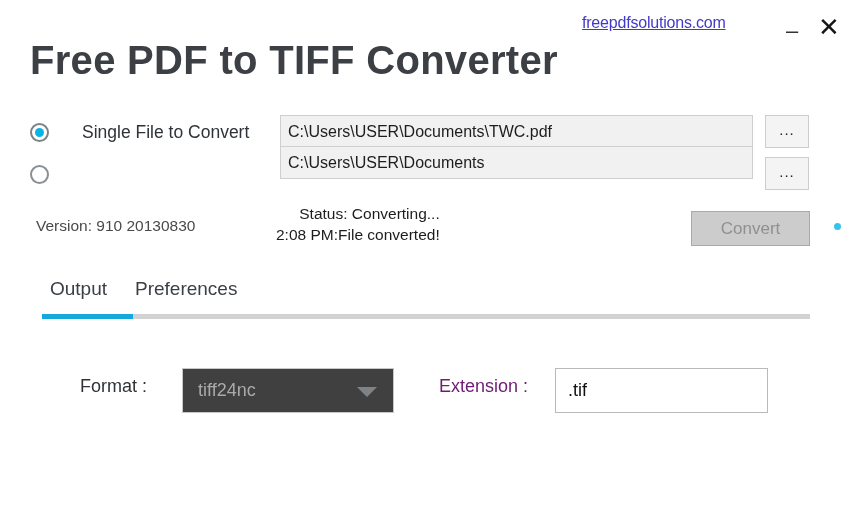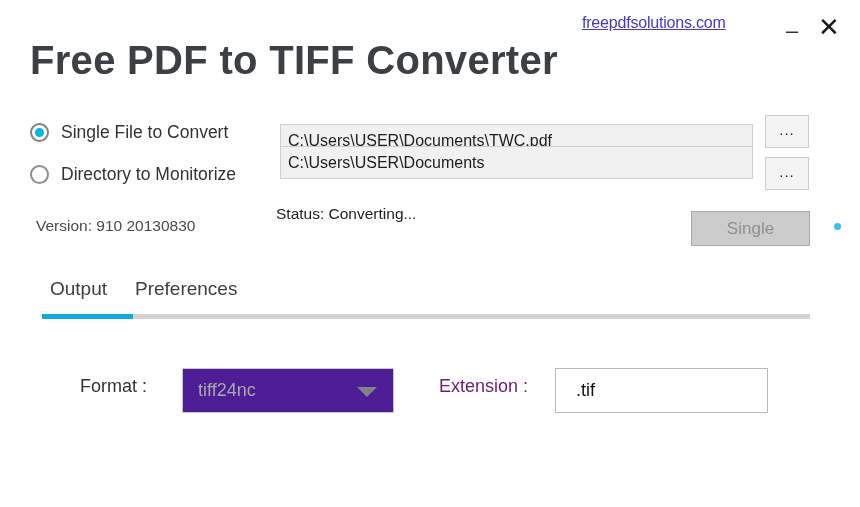--- a/index.html
+++ b/index.html
@@ -67,21 +67,21 @@
 
   
   .radio-row {
     position: absolute;
     left: 30px;
     height: 34px;
     display: flex;
     align-items: center;
     cursor: pointer;
   }
-  #row-single { top: 115px; }
+  #row-single { top: 115px; gap: 21px; }
   #row-directory { top: 157px; }
 
   .radio-outer {
     width: 19px; height: 19px;
     border: 2px solid #8a8f94;
     border-radius: 50%;
     box-sizing: border-box;
     position: relative;
     flex: 0 0 auto;
   }
@@ -109,21 +109,21 @@
     border: 1px solid #cfcfcf;
     box-sizing: border-box;
     font-size: 16px;
     color: #1d1d1d;
     line-height: 31px;
     padding-left: 7px;
     white-space: nowrap;
     overflow: hidden;
     font-family: "Liberation Sans", sans-serif;
   }
-  #path-single { top: 124px; }
+  #path-single { top: 115px; }
   #path-directory { top: 146px; }
 
   .browse-button {
     position: absolute;
     left: 765px;
     width: 44px; height: 33px;
     background: #f4f4f4;
     border: 1px solid #cdcdcd;
     box-sizing: border-box;
     color: #222;
@@ -210,21 +210,21 @@
     left: 80px; top: 376px;
     font-size: 18px;
     color: #2f3337;
     white-space: nowrap;
     text-align: right;
   }
   #format-select {
     position: absolute;
     left: 182px; top: 368px;
     width: 212px; height: 45px;
-    background: #4c1d95;
+    background: #404040;
     border: 1px solid #c7c7c7;
     box-sizing: border-box;
     cursor: pointer;
   }
   #format-value {
     position: absolute;
     left: 15px; top: 11px;
     font-size: 18px;
     color: #a9a9a9;
     white-space: nowrap;
@@ -247,21 +247,21 @@
   #extension-field {
     position: absolute;
     left: 555px; top: 368px;
     width: 213px; height: 45px;
     background: #ffffff;
     border: 1px solid #b9b9b9;
     box-sizing: border-box;
     font-size: 18px;
     color: #111;
     line-height: 43px;
-    padding-left: 20px;
+    padding-left: 12px;
     white-space: nowrap;
     overflow: hidden;
     font-family: "Liberation Sans", sans-serif;
   }
 </style>
 </head>
 <body>
 
 <div id="titlebar">
   <a id="site-link" href="#">freepdfsolutions.com</a>
@@ -274,30 +274,30 @@
 
 <div class="radio-row" id="row-single">
   <span class="radio-outer checked"></span>
   <span class="radio-label">Single File to Convert</span>
 </div>
 <div class="path-field" id="path-single">C:\Users\USER\Documents\TWC.pdf</div>
 <div class="browse-button" id="browse-single">...</div>
 
 <div class="radio-row" id="row-directory">
   <span class="radio-outer"></span>
-  <span class="radio-label">Directory to Monitorize</span>
 </div>
 <div class="path-field" id="path-directory">C:\Users\USER\Documents</div>
 <div class="browse-button" id="browse-directory">...</div>
 
 <div id="version-label">Version: 910 20130830</div>
 <div id="status-block">
   <div>Status: Converting...</div>
-</div>
-<div id="convert-button">Single</div>
+  <div>2:08 PM:File converted!</div>
+</div>
+<div id="convert-button">Convert</div>
 <div id="busy-dot"></div>
 
 <div id="tab-output">Output</div>
 <div id="tab-preferences">Preferences</div>
 <div id="tab-track"></div>
 <div id="tab-indicator"></div>
 
 <div id="format-label">Format :</div>
 <div id="format-select">
   <span id="format-value">tiff24nc</span>

